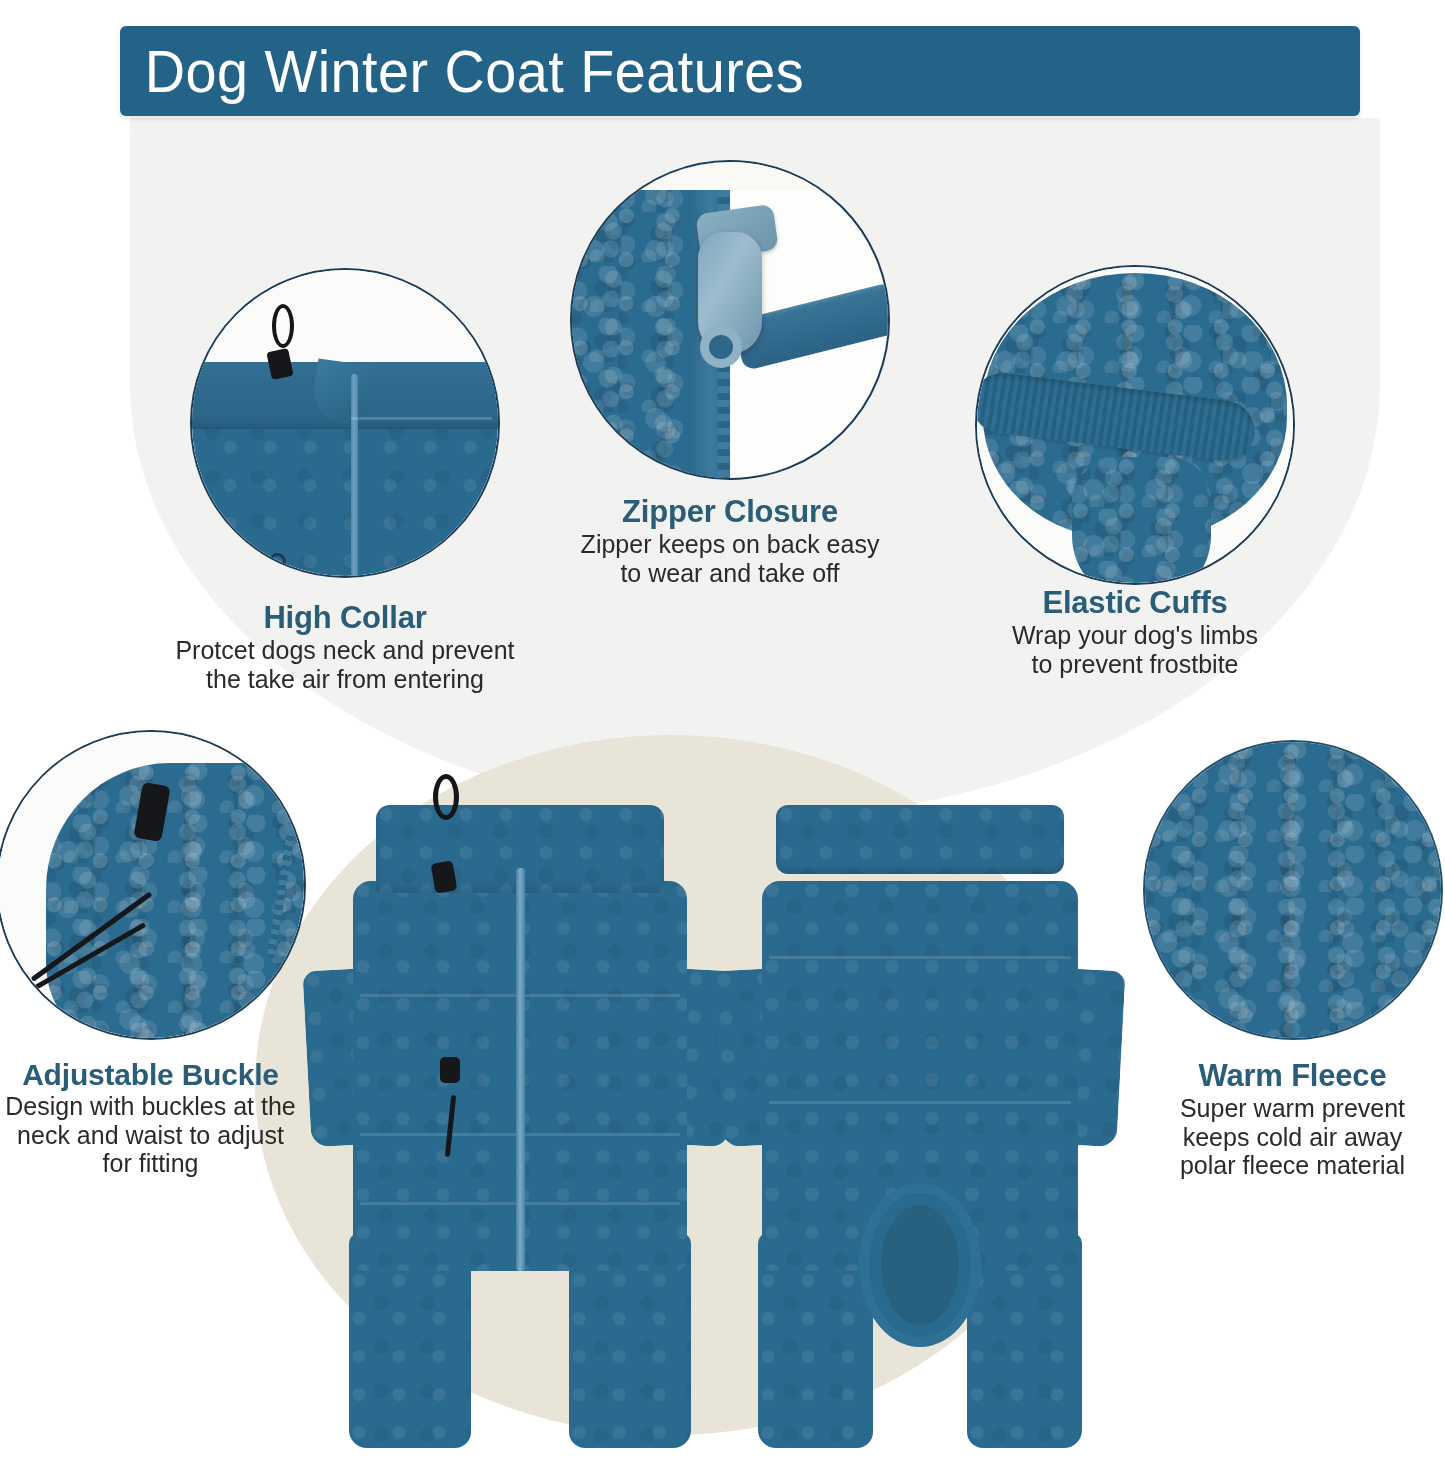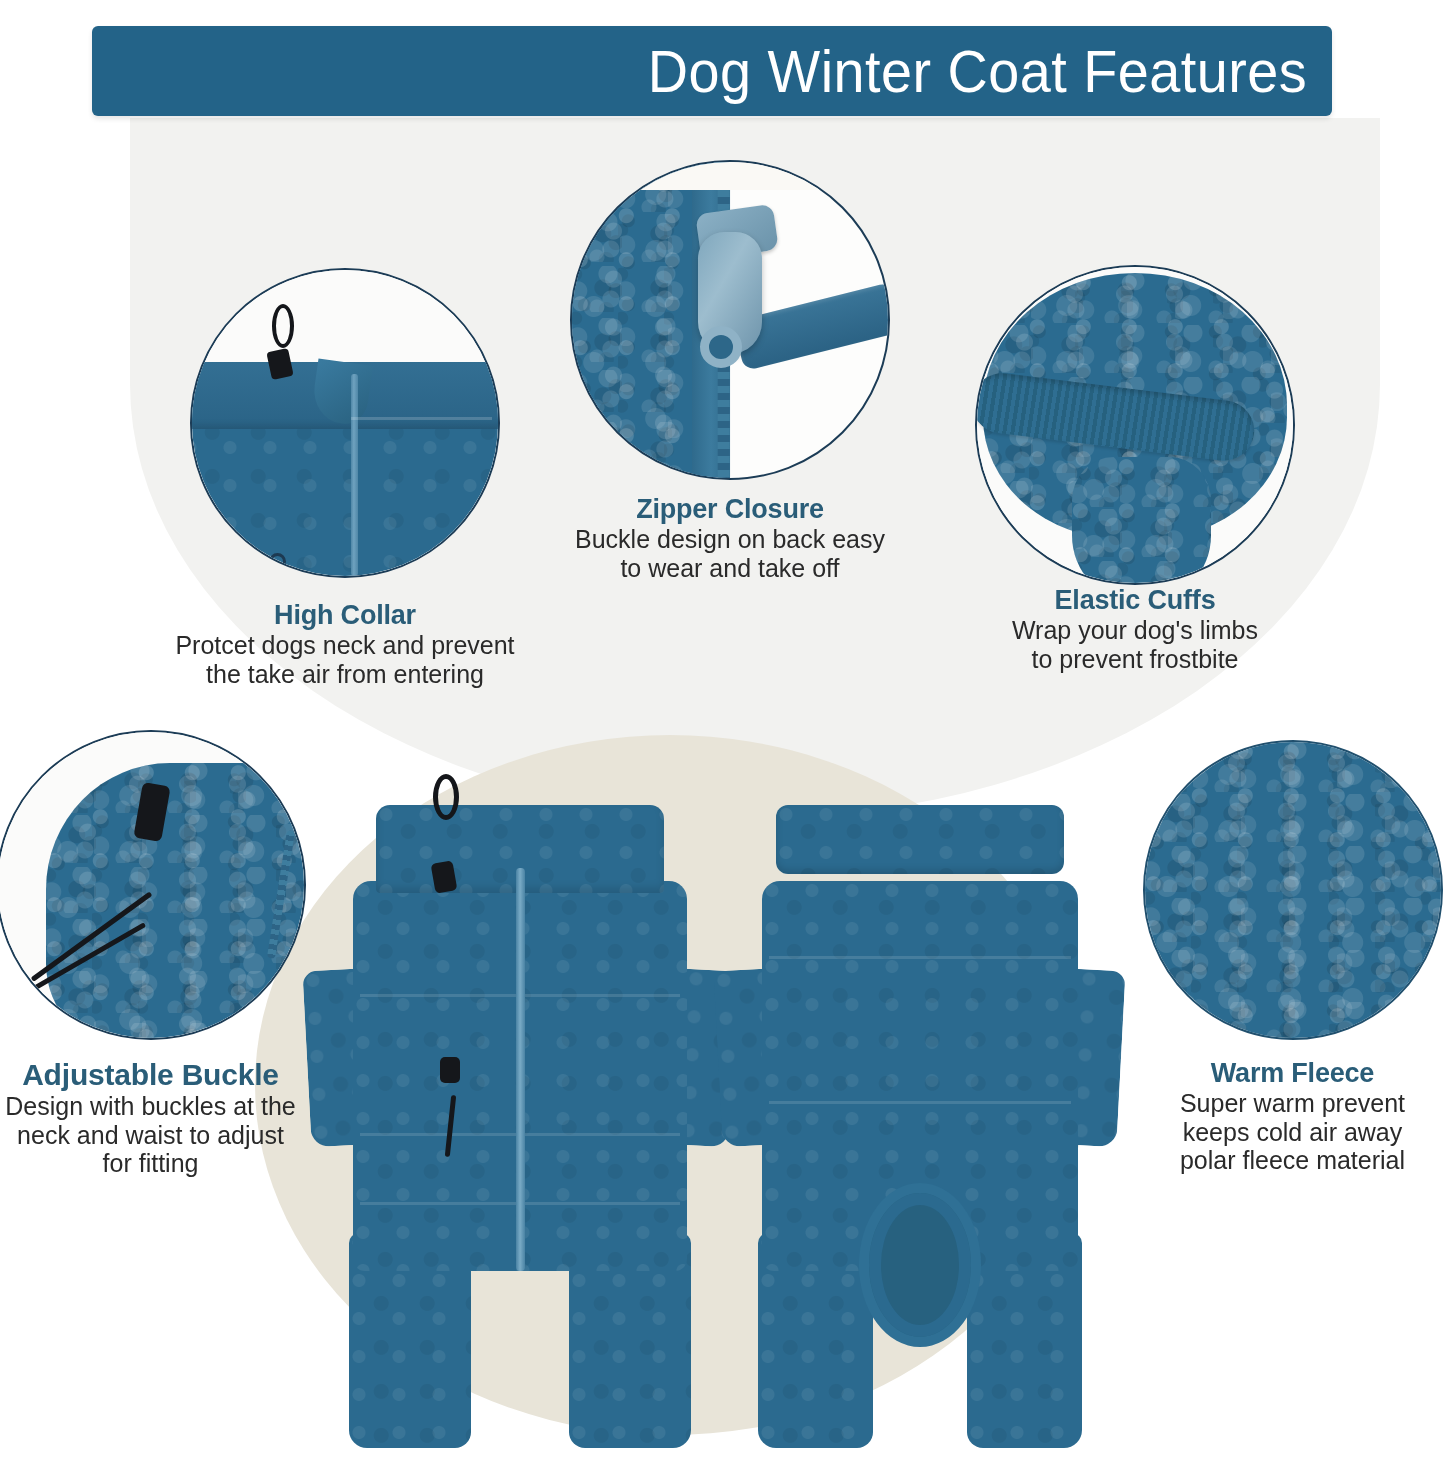--- a/index.html
+++ b/index.html
@@ -26,25 +26,25 @@
     left:255px; top:735px;
     width:830px; height:700px;
     background:#e8e4d8;
     border-radius:50%;
     z-index:0;
   }
 
   
   .banner {
     position:absolute;
-    left:92px; top:26px;
+    left:120px; top:26px;
     width:1240px; height:90px;
     background:#236388;
     border-radius:6px;
-    display:flex; align-items:center; justify-content:flex-end;
+    display:flex; align-items:center; justify-content:flex-start;
     box-shadow:0 3px 5px rgba(0,0,0,.10);
     z-index:6;
   }
   .banner-title {
     color:#ffffff;
     font-size:60px;
     font-weight:400;
     letter-spacing:.5px;
     white-space:nowrap;
     transform:scaleX(.93);
@@ -78,21 +78,21 @@
       radial-gradient(circle at 88% 68%, rgba(0,0,0,.10) 0 7px, transparent 8px),
       radial-gradient(circle at 8% 55%, rgba(0,0,0,.08) 0 6px, transparent 7px),
       radial-gradient(circle at 66% 95%, rgba(0,0,0,.08) 0 7px, transparent 8px);
     background-size:46px 44px, 58px 52px, 50px 48px, 62px 56px, 54px 50px,
                     48px 46px, 52px 50px, 44px 42px, 56px 54px, 50px 48px, 46px 44px, 52px 50px;
   }
 
   .feature-title {
     text-align:center;
     color:#2a5d78;
-    font-size:27px;
+    font-size:31px;
     font-weight:700;
     letter-spacing:-.2px;
   }
   .feature-desc {
     text-align:center;
     color:#2a2a2a;
     font-size:25px;
     line-height:1.14;
     font-weight:400;
   }
@@ -391,21 +391,21 @@
       <div class="zip-hem"></div>
       <div class="zip-pull-top"></div>
       <div class="zip-pull-body"></div>
       <div class="zip-pull-hole"></div>
       <div class="zip-topband"></div>
     </div>
   </div>
   <div class="texts">
     <div class="feature-title">Zipper Closure</div>
     <div class="feature-desc">
-      <div>Buckle design on back easy</div>
+      <div>Zipper keeps on back easy</div>
       <div>to wear and take off</div>
     </div>
   </div>
 </div>
 
 <div class="feature" id="f-cuffs">
   <div class="circle">
     <div class="cuff-art">
       <div class="cuff-sleeve">
           <div class="fleece"></div>

